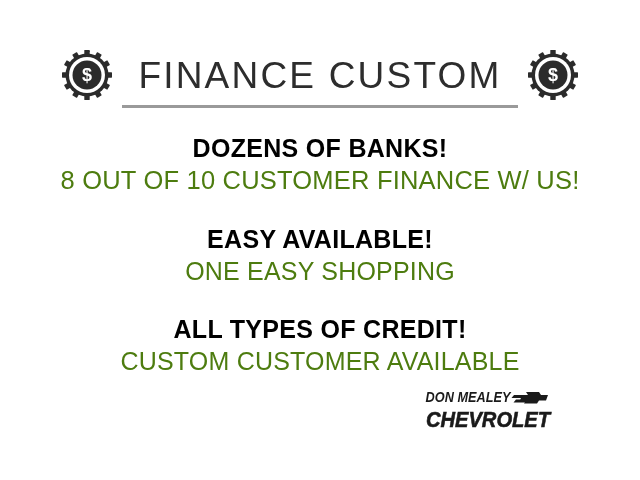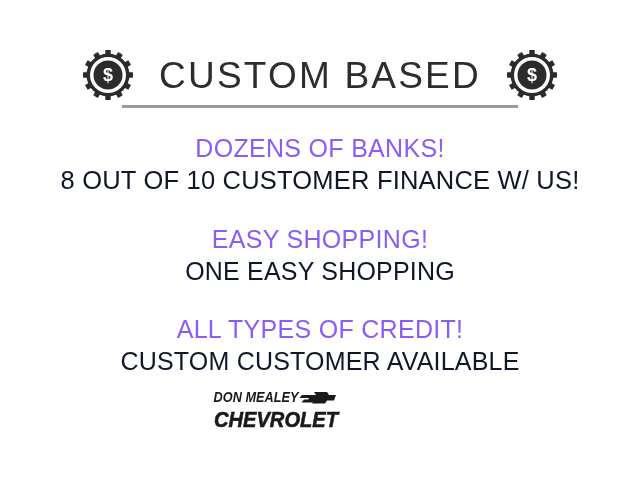--- a/index.html
+++ b/index.html
@@ -71,47 +71,47 @@
     top: 132px;
     left: 0;
     width: 640px;
     text-align: center;
   }
 
   .block { margin: 0 0 26px 0; }
   .block:last-child { margin-bottom: 0; }
 
   .line-strong {
-    font-weight: 400;
+    font-weight: 700;
     font-size: 25px;
     letter-spacing: 0.3px;
-    color: #8b5cf6;
+    color: #000000;
     line-height: 1.28;
     white-space: nowrap;
   }
 
   .line-regular {
     font-weight: 500;
     font-size: 25px;
     letter-spacing: 0.2px;
-    color: #0f172a;
+    color: #4d7c0f;
     line-height: 1.28;
     white-space: nowrap;
   }
 
   .block-1 .line-regular { font-size: 25.5px; }
 
   
   .logo-wrap {
     position: absolute;
     top: 384px;
     left: 0;
     width: 552px;
     display: flex;
-    justify-content: center;
+    justify-content: flex-end;
   }
   .dealer-logo {
     display: block;
     width: 128px;
     height: 52px;
   }
 </style>
 </head>
 <body>
 
@@ -137,21 +137,21 @@
           <rect x="44.6" y="0" width="10.8" height="14" rx="1.2" transform="rotate(300 50 50)"></rect>
           <rect x="44.6" y="0" width="10.8" height="14" rx="1.2" transform="rotate(330 50 50)"></rect>
         </g>
         <circle cx="50" cy="50" r="43"></circle>
       </g>
       <circle cx="50" cy="50" r="36" fill="#ffffff"></circle>
       <circle cx="50" cy="50" r="29" fill="#2b2b2b"></circle>
       <text x="50" y="50" text-anchor="middle" dominant-baseline="central" font-family="Liberation Sans, sans-serif" font-size="36" font-weight="700" fill="#ffffff">$</text>
     </svg>
 
-    <div class="headline">CUSTOM BASED</div>
+    <div class="headline">FINANCE CUSTOM</div>
 
     <svg class="gear-icon right" viewBox="0 0 100 100">
       <g fill="#2b2b2b">
         <g>
           <rect x="44.6" y="0" width="10.8" height="14" rx="1.2"></rect>
           <rect x="44.6" y="0" width="10.8" height="14" rx="1.2" transform="rotate(30 50 50)"></rect>
           <rect x="44.6" y="0" width="10.8" height="14" rx="1.2" transform="rotate(60 50 50)"></rect>
           <rect x="44.6" y="0" width="10.8" height="14" rx="1.2" transform="rotate(90 50 50)"></rect>
           <rect x="44.6" y="0" width="10.8" height="14" rx="1.2" transform="rotate(120 50 50)"></rect>
           <rect x="44.6" y="0" width="10.8" height="14" rx="1.2" transform="rotate(150 50 50)"></rect>
@@ -174,21 +174,21 @@
   <div class="divider"></div>
 
   <div class="body-blocks">
 
     <div class="block block-1">
       <div class="line-strong">DOZENS OF BANKS!</div>
       <div class="line-regular">8 OUT OF 10 CUSTOMER FINANCE W/ US!</div>
     </div>
 
     <div class="block block-2">
-      <div class="line-strong">EASY SHOPPING!</div>
+      <div class="line-strong">EASY AVAILABLE!</div>
       <div class="line-regular">ONE EASY SHOPPING</div>
     </div>
 
     <div class="block block-3">
       <div class="line-strong">ALL TYPES OF CREDIT!</div>
       <div class="line-regular">CUSTOM CUSTOMER AVAILABLE</div>
     </div>
 
   </div>
 

